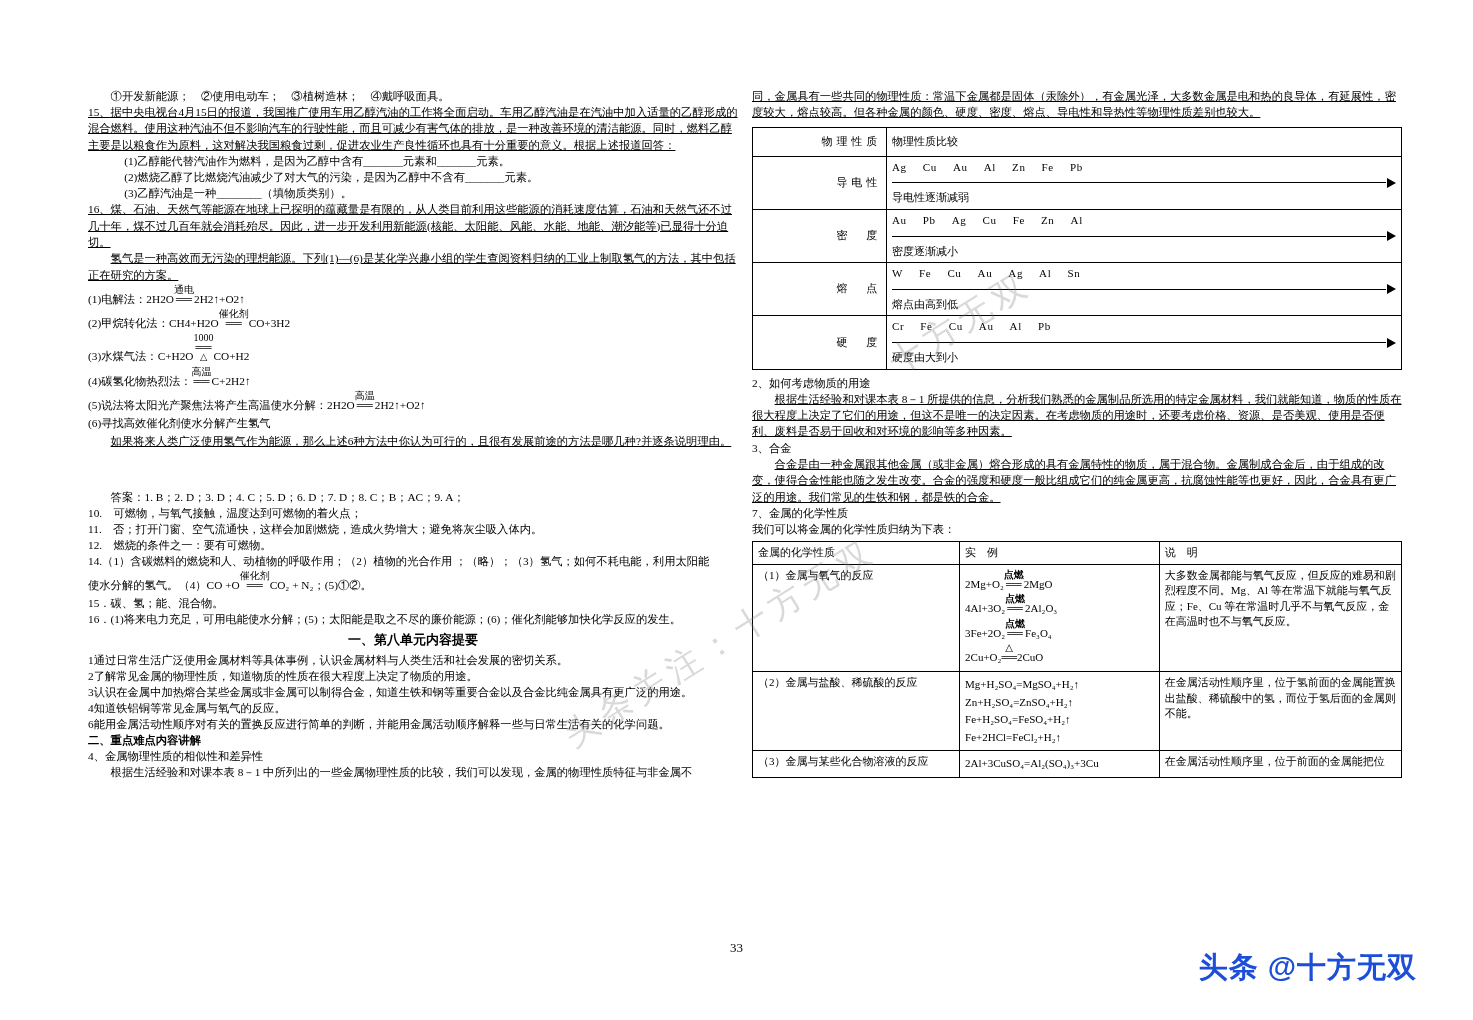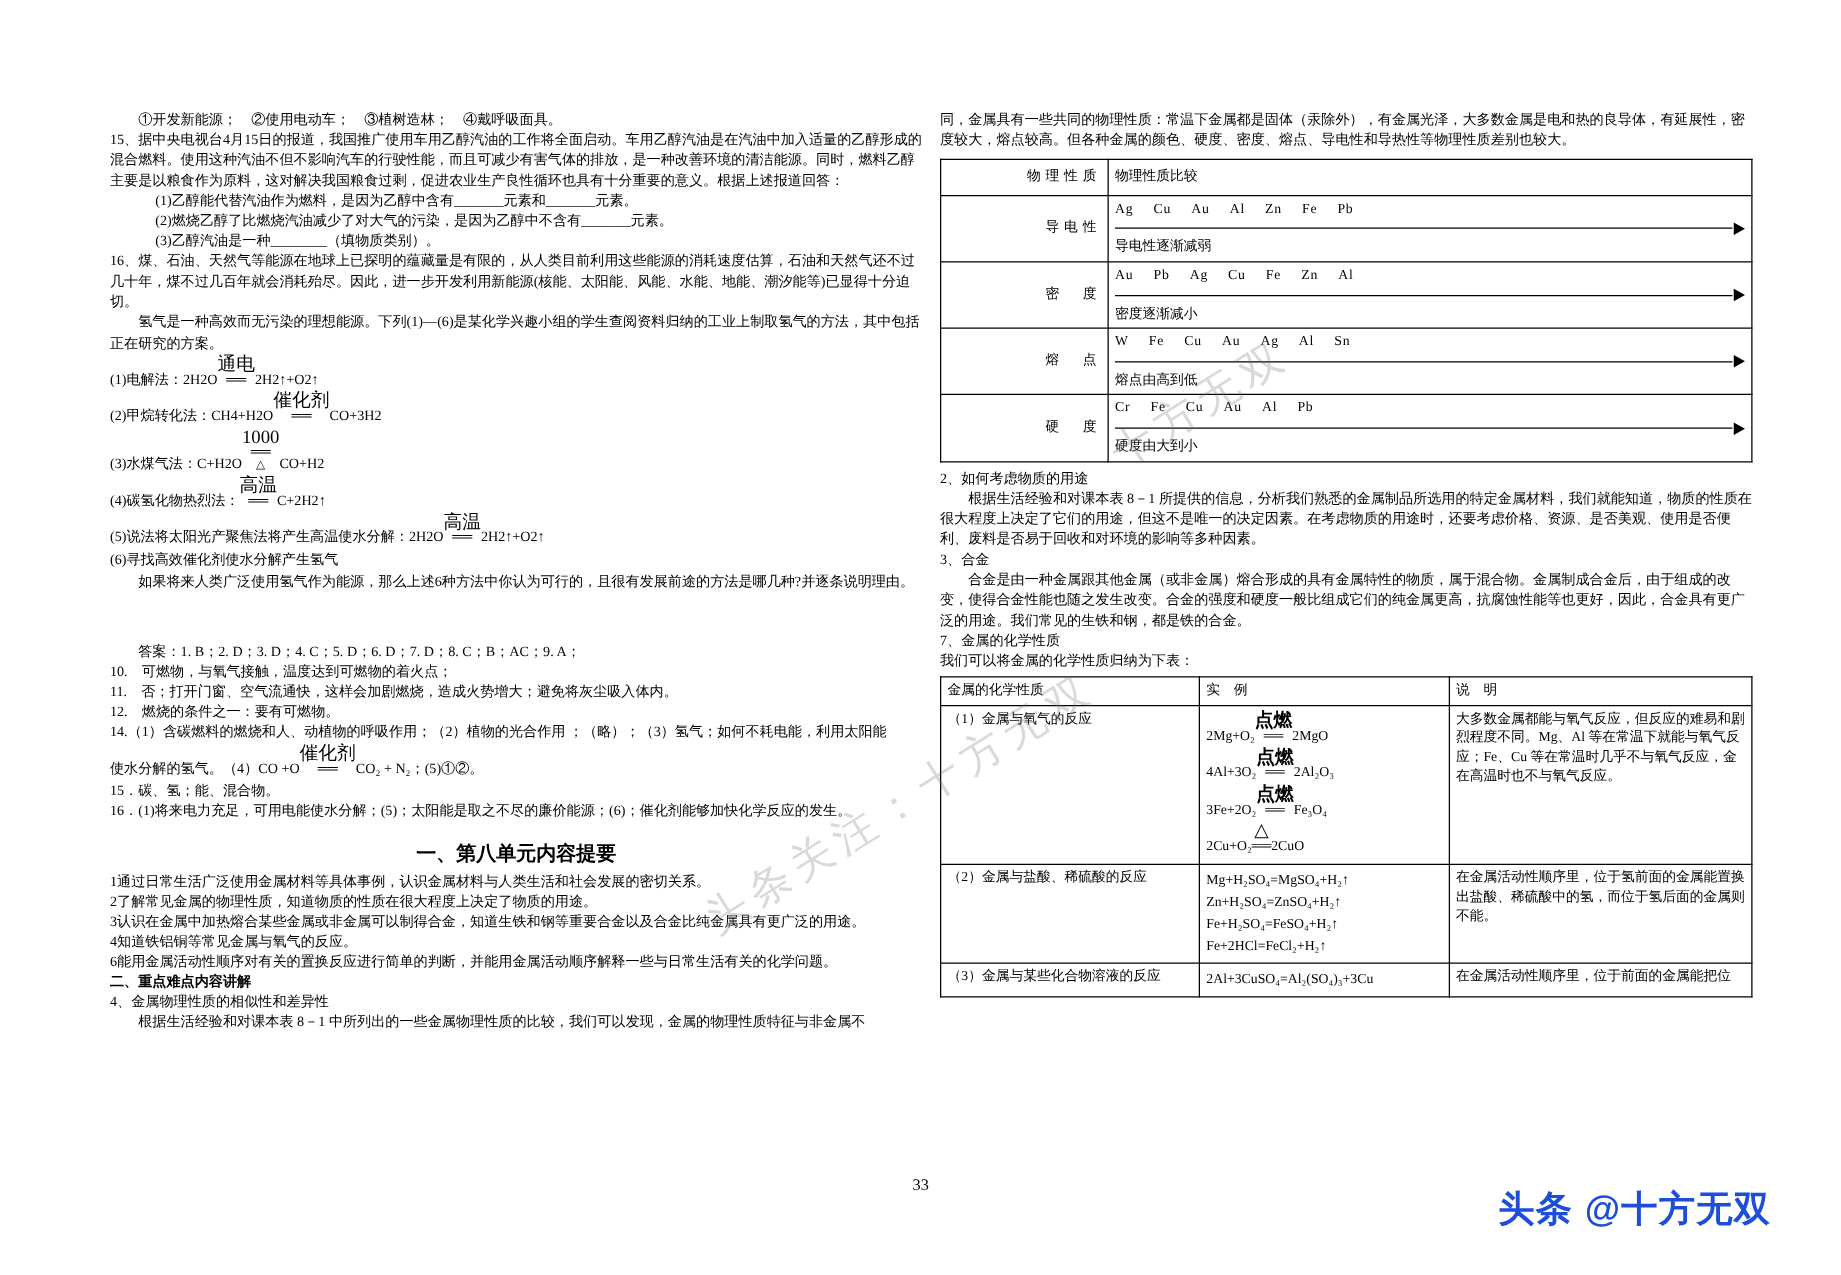--- a/index.html
+++ b/index.html
@@ -26,41 +26,41 @@
     width: 650px;
     font-size: 11.3px;
     line-height: 1.42;
   }
   .col-left { left: 88px; }
   .col-right { left: 752px; }
 
   p { margin: 0; }
   .ind1 { text-indent: 2em; }
   .ind3 { padding-left: 3.2em; }
-  .tight { line-height: 1.45; }
+  .tight { line-height: 1.45; text-decoration: underline; }
 
   .section-title {
     text-align: center;
     font-weight: bold;
-    font-size: 16px;
-    margin: 16px 0 2px 0;
+    font-size: 13px;
+    margin: 4px 0 2px 0;
   }
   .bold { font-weight: bold; }
 
   
   .rx {
     display: inline-block;
     position: relative;
     text-align: center;
     vertical-align: baseline;
     line-height: 1.1;
   }
   .rx .over {
     display: block;
-    font-size: 15px;
+    font-size: 10px;
     line-height: 1;
     margin-bottom: -1px;
     white-space: nowrap;
   }
   .rx .under {
     display: block;
     font-size: 9.5px;
     line-height: 1;
     white-space: nowrap;
   }

